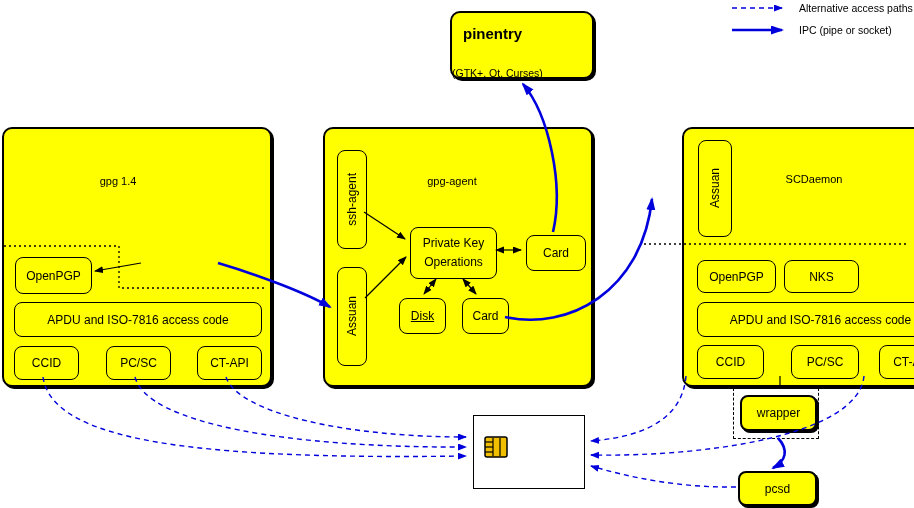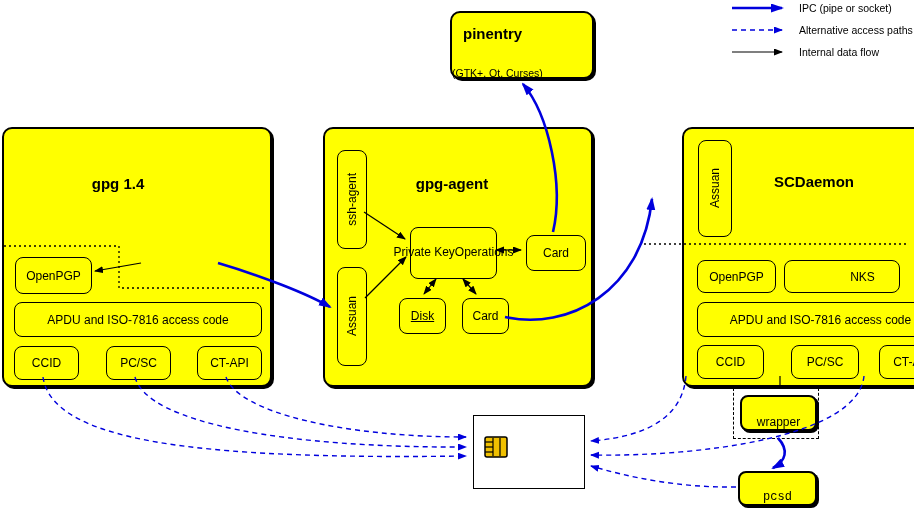--- a/index.html
+++ b/index.html
@@ -1,26 +1,26 @@
 <!DOCTYPE html>
 <html><head>
 <meta charset="utf-8">
 <style>
   html,body{margin:0;padding:0;background:#fff;}
   .stage{position:relative;width:914px;height:508px;background:#fff;
          font-family:"Liberation Sans",sans-serif;color:#000;overflow:hidden;}
   .bigbox{position:absolute;background:#ffff00;border:2px solid #000;
           border-radius:10px;box-shadow:2px 2px 0 #000;}
-  .title{position:absolute;font-weight:bold;font-size:15px;text-align:center;white-space:nowrap;}
+  .title{position:absolute;font-weight:normal;font-size:11px;text-align:center;white-space:nowrap;}
   .node{position:absolute;background:#ffff00;border:1.4px solid #000;border-radius:8px;
         display:flex;align-items:center;justify-content:center;font-size:12px;white-space:nowrap;}
   .vnode{flex-direction:column;}
   .vlabel{writing-mode:vertical-rl;transform:rotate(180deg);font-size:12px;}
-  .pko{flex-direction:row;line-height:1.6;}
-  .heavy{border:2px solid #000;box-shadow:2px 2px 0 #000;align-items:flex-end;}
+  .pko{flex-direction:column;line-height:1.6;}
+  .heavy{border:2px solid #000;box-shadow:2px 2px 0 #000;}
   .dashedRegion{position:absolute;border:1.6px dashed #000;background:transparent;}
   .smartcard{position:absolute;background:#fff;border:1.6px solid #000;}
   .overlay{position:absolute;left:0;top:0;pointer-events:none;}
   .legend{position:absolute;left:730px;top:1px;display:flex;flex-direction:column;gap:8px;}
   .legend-row{display:flex;align-items:center;gap:11px;height:14px;}
   .legend-label{font-size:10.5px;white-space:nowrap;}
   .pin-title{position:absolute;left:0;right:0;top:12px;text-align:left;font-weight:bold;font-size:15px;margin-left:11px;}
   .pin-sub{position:absolute;left:0;right:0;top:54px;text-align:left;font-size:10.5px;}
 </style>
 </head>
@@ -76,42 +76,42 @@
   </div>
 
   <div class="bigbox" style="left:642px;top:127px;width:268px;height:256px;margin-left:40px;">
     <div class="title" style="left:40px;width:180px;top:44px;">SCDaemon</div>
     <div class="node vnode" style="left:14px;top:11px;width:32px;height:95px;">
       <span class="vlabel">Assuan</span>
       </div>
     <div class="node" style="left:13px;top:131px;width:77px;height:31px;">
       <span>OpenPGP</span>
       </div>
-    <div class="node" style="left:100px;top:131px;width:73px;height:31px;padding-left:41px;">
+    <div class="node" style="left:100px;top:131px;width:73px;height:31px;">
       <span>NKS</span>
       </div>
     <div class="node" style="left:13px;top:173px;width:245px;height:33px;">
       <span>APDU and ISO-7816 access code</span>
       </div>
     <div class="node" style="left:13px;top:216px;width:65px;height:32px;">
       <span>CCID</span>
       </div>
     <div class="node" style="left:107px;top:216px;width:66px;height:32px;">
       <span>PC/SC</span>
       </div>
     <div class="node" style="left:195px;top:216px;width:65px;height:32px;">
       <span>CT-API</span>
       </div>
   </div>
 
   <div class="dashedRegion" style="left:733px;top:388px;width:84px;height:49px;"></div>
   <div class="node heavy" style="left:740px;top:395px;width:73px;height:32px;">
     <span>wrapper</span>
     </div>
-  <div class="node heavy" style="left:738px;top:471px;width:75px;height:31px;font-family:Liberation Mono, monospace;">
+  <div class="node heavy" style="left:738px;top:471px;width:75px;height:31px;">
     <span>pcsd</span>
     </div>
 
   <div class="smartcard" style="left:473px;top:415px;width:110px;height:72px;">
     <svg width="26" height="24" style="position:absolute;left:10px;top:20px;">
       <rect x="1" y="1" width="22" height="20" rx="2" fill="#f0c000" stroke="#000" stroke-width="1.5"></rect>
       <line x1="1" y1="6" x2="9" y2="6" stroke="#000" stroke-width="1.2"></line>
       <line x1="1" y1="11" x2="9" y2="11" stroke="#000" stroke-width="1.2"></line>
       <line x1="1" y1="16" x2="9" y2="16" stroke="#000" stroke-width="1.2"></line>
       <line x1="9" y1="2" x2="9" y2="20" stroke="#000" stroke-width="1.2"></line>
@@ -153,45 +153,34 @@
     <path d="M226,377 C238,413 345,437 466,437" stroke="#0000dd" stroke-width="1.4" fill="none" stroke-dasharray="5 4" marker-end="url(#mBlueS)"></path>
     <path d="M686,376 C683,412 655,436 591,441" stroke="#0000dd" stroke-width="1.4" fill="none" stroke-dasharray="5 4" marker-end="url(#mBlueS)"></path>
     <path d="M864,376 C858,437 700,457 591,455" stroke="#0000dd" stroke-width="1.4" fill="none" stroke-dasharray="5 4" marker-end="url(#mBlueS)"></path>
     <path d="M736,487 C680,488 628,477 591,466" stroke="#0000dd" stroke-width="1.4" fill="none" stroke-dasharray="5 4" marker-end="url(#mBlueS)"></path>
   </svg>
 
   <div class="legend">
     <div class="legend-row">
       <svg width="58" height="12">
         <defs>
-            <marker id="lgB" markerWidth="13" markerHeight="10" refX="11" refY="4.5" orient="auto" markerUnits="userSpaceOnUse">
-              <path d="M0,0 L13,4.5 L0,9 z" fill="#0000dd"></path>
-            </marker>
-          </defs>
-        <line x1="2" y1="6" x2="52" y2="6" stroke="#0000dd" stroke-width="2.6" marker-end="url(#lgB)"></line>
-      </svg>
-      <span class="legend-label">IPC (pipe or socket)</span>
-    </div>
-    <div class="legend-row">
-      <svg width="58" height="12">
-        <defs>
             <marker id="lgBS" markerWidth="9" markerHeight="8" refX="8" refY="3.5" orient="auto" markerUnits="userSpaceOnUse">
               <path d="M0,0 L9,3.5 L0,7 z" fill="#0000dd"></path>
             </marker>
           </defs>
         <line x1="2" y1="6" x2="52" y2="6" stroke="#0000dd" stroke-width="1.4" stroke-dasharray="5 4" marker-end="url(#lgBS)"></line>
       </svg>
       <span class="legend-label">Alternative access paths</span>
     </div>
     <div class="legend-row">
       <svg width="58" height="12">
         <defs>
-            <marker id="lgK" markerWidth="9" markerHeight="8" refX="8" refY="3.5" orient="auto" markerUnits="userSpaceOnUse">
-              <path d="M0,0 L9,3.5 L0,7 z" fill="#000"></path>
+            <marker id="lgB" markerWidth="13" markerHeight="10" refX="11" refY="4.5" orient="auto" markerUnits="userSpaceOnUse">
+              <path d="M0,0 L13,4.5 L0,9 z" fill="#0000dd"></path>
             </marker>
           </defs>
-        <line x1="2" y1="6" x2="52" y2="6" stroke="#000" stroke-width="1.2" marker-end="url(#lgK)"></line>
+        <line x1="2" y1="6" x2="52" y2="6" stroke="#0000dd" stroke-width="2.6" marker-end="url(#lgB)"></line>
       </svg>
-      <span class="legend-label">Internal data flow</span>
+      <span class="legend-label">IPC (pipe or socket)</span>
     </div>
   </div>
 
 </div>
 
 </body></html>

